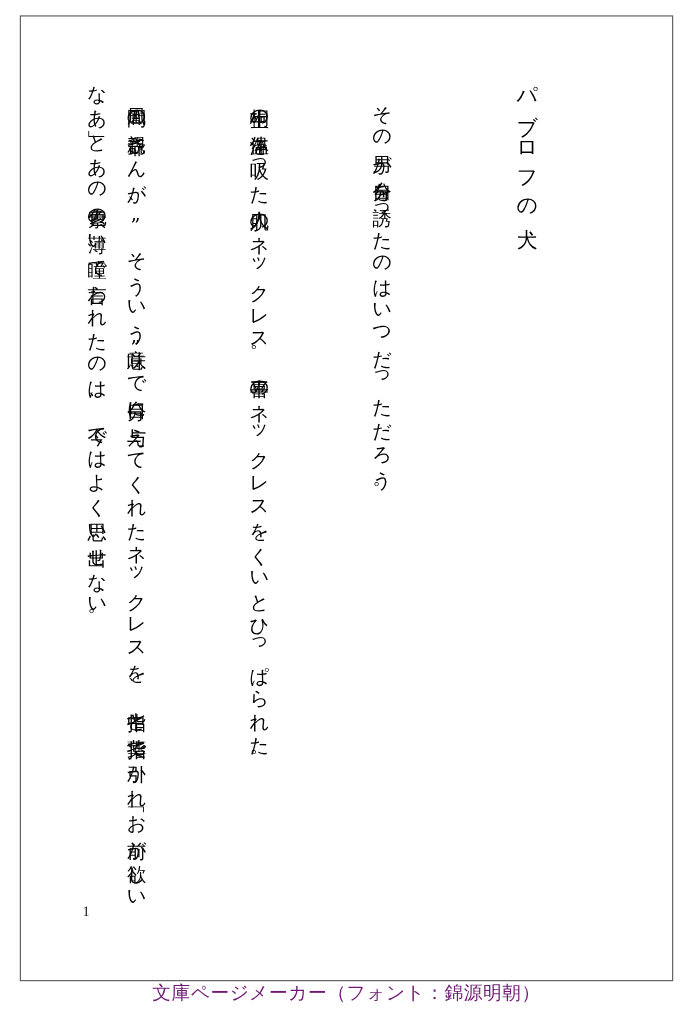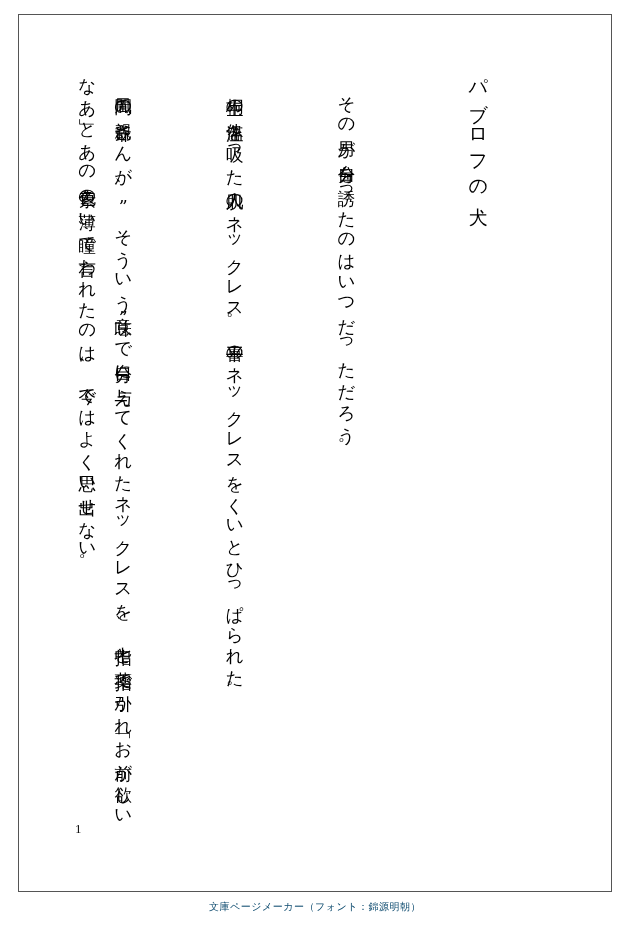--- a/index.html
+++ b/index.html
@@ -76,24 +76,24 @@
     font-family: "Liberation Serif", serif;
     color: #111111;
   }
 
   #footer-caption {
     position: absolute;
     left: 0;
     right: 0;
     bottom: 14px;
     text-align: center;
-    font-size: 10px;
+    font-size: 17px;
     font-family: Liberation Sans, sans-serif;
     letter-spacing: 0.5px;
-    color: #0c4a6e;
+    color: #701a75;
   }
 </style>
 </head>
 <body>
 
 <div id="page">
 
   <div id="sheet">
 
     <div id="vertical-body">

